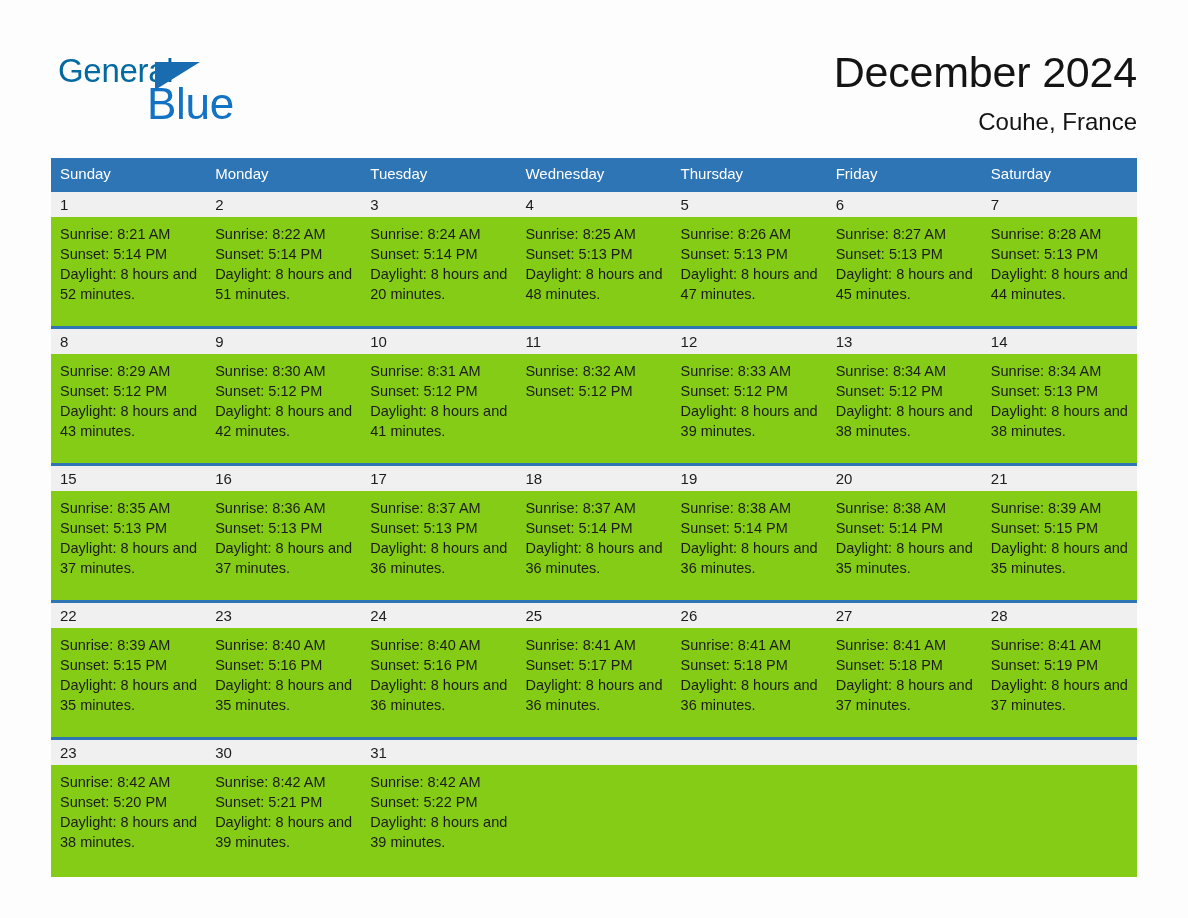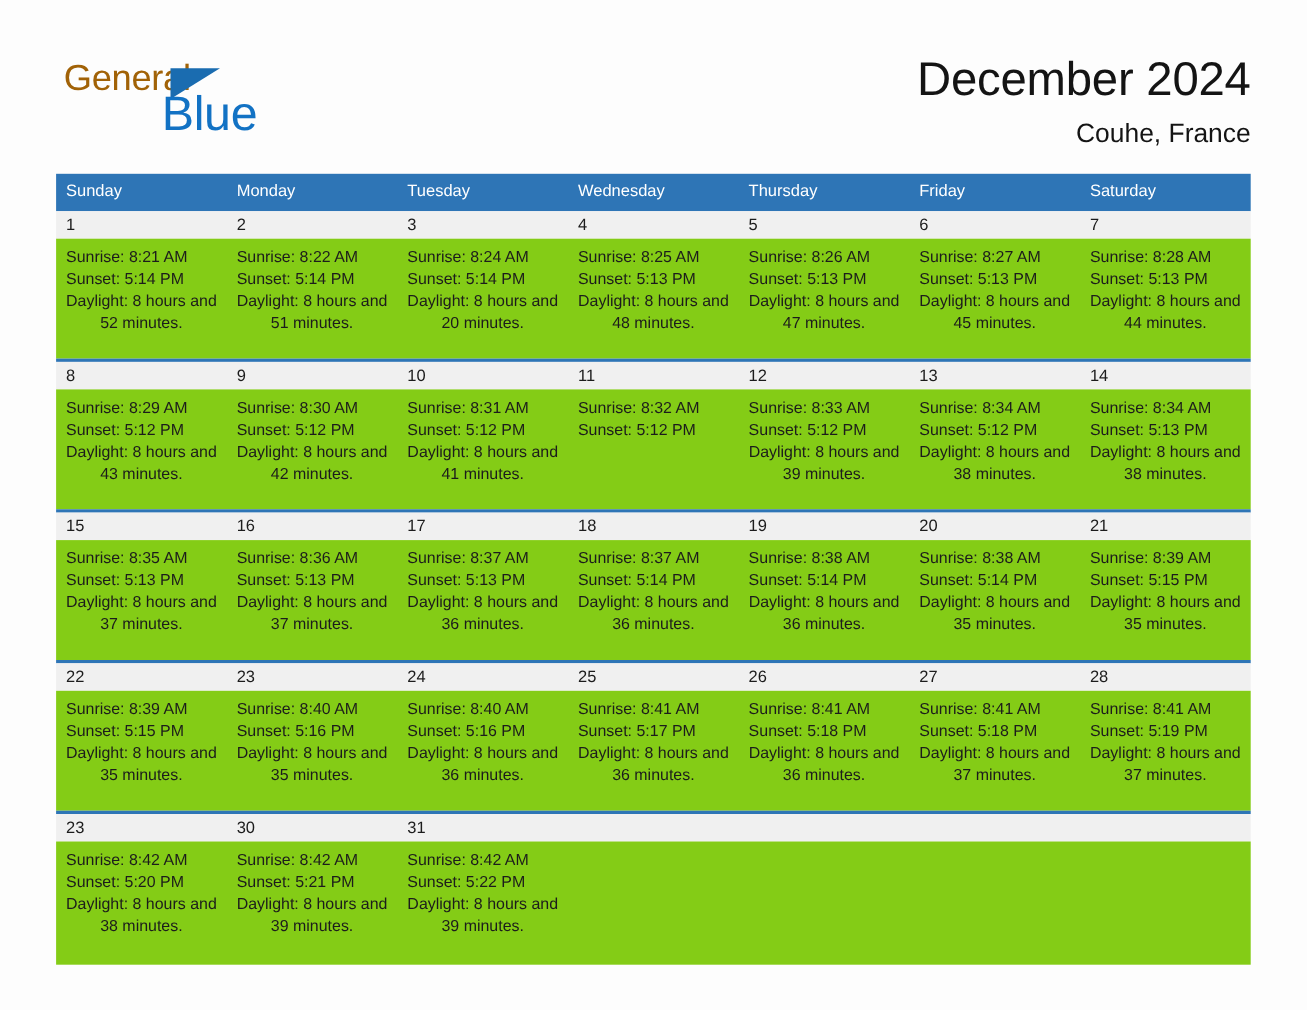--- a/index.html
+++ b/index.html
@@ -39,21 +39,21 @@
     width: 200px;
     height: 80px;
   }
   .brand-general {
     position: absolute;
     left: 0;
     top: 0;
     font-size: 33px;
     line-height: 38px;
     letter-spacing: -0.3px;
-    color: #a16207;
+    color: #0369a1;
     font-family: "Liberation Sans", sans-serif;
     font-weight: 400;
   }
   .brand-flag {
     position: absolute;
     left: 97px;
     top: 10px;
     width: 0;
     height: 0;
     border-left: 45px solid #1a6cb0;
@@ -154,21 +154,20 @@
   }
   .detail p {
     margin: 0;
     font-size: 14.5px;
     line-height: 20px;
     color: #1c1c1c;
     white-space: nowrap;
   }
   .detail p.daylight {
     white-space: normal;
-    text-align: center;
   }
 
   .week-row.last .detail-band {
     height: 112px;
   }
 </style>
 </head>
 <body>
 
 <div class="page">

